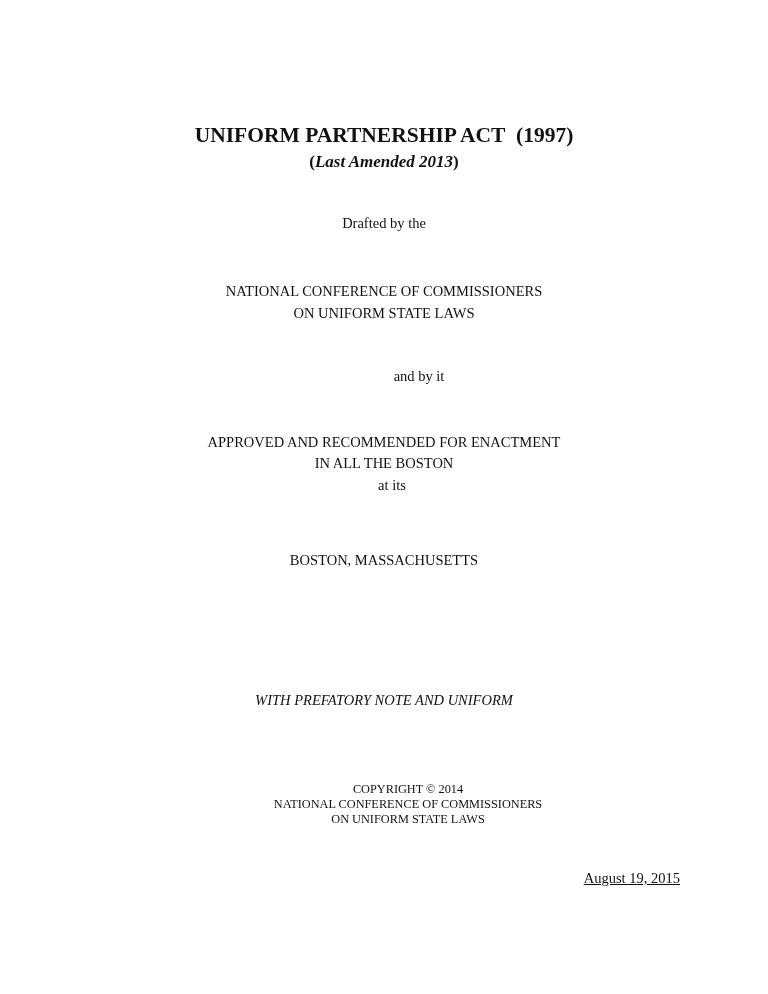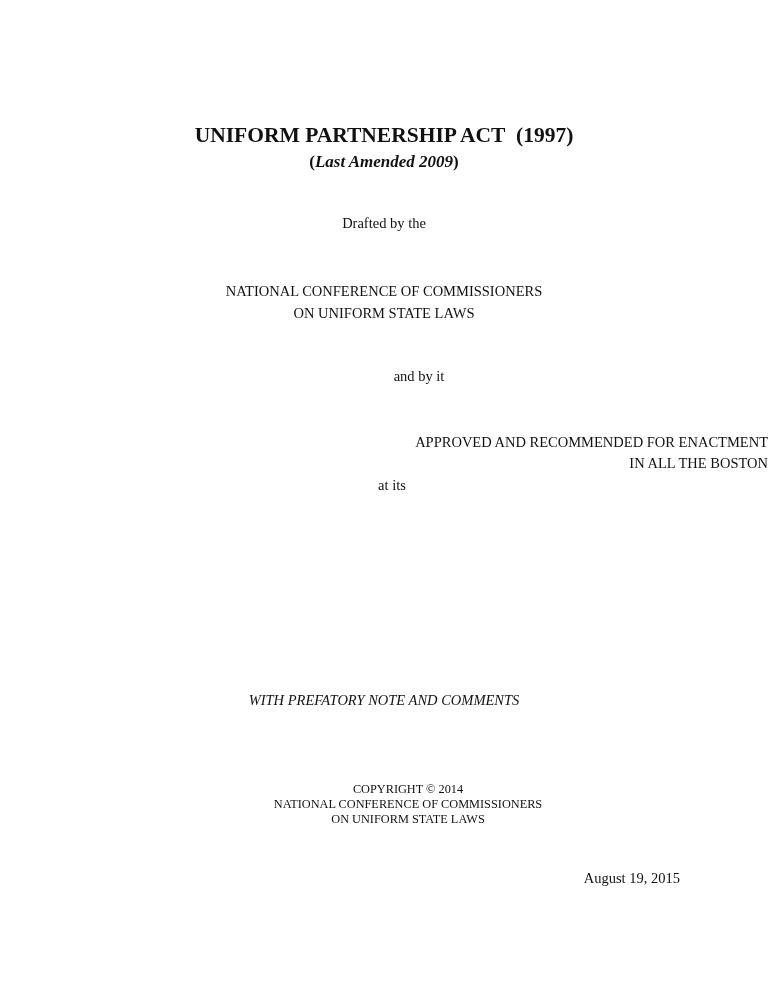--- a/index.html
+++ b/index.html
@@ -43,21 +43,21 @@
     line-height: 20px;
   }
 
   .org-block { top: 280px; }
   .org-block .line { line-height: 22px; }
 
   .drafted-block { top: 213px; }
   .andbyit-block { top: 366px; margin-left: 35px; }
 
   .approved-block { top: 432px; }
-  .approved-block .line { line-height: 21px; text-align: right; }
+  .approved-block .line { line-height: 21px; }
 
   .atits-block { top: 475px; padding-left: 8px; }
 
   .conference-block { top: 550px; }
   .conference-block .line { line-height: 21px; }
 
   .prefatory-block {
     top: 690px;
     font-style: italic;
   }
@@ -69,30 +69,31 @@
     margin-left: 48px;
   }
 
   .date-block {
     position: absolute;
     top: 868px;
     right: 88px;
     font-size: 14.5px;
     line-height: 20px;
     text-align: left;
+    text-decoration: underline;
   }
 </style>
 </head>
 <body>
 
 <div class="page">
 
   <div class="block title-block">
     <span class="line title-main">UNIFORM PARTNERSHIP ACT&nbsp; (1997)</span>
-    <span class="line title-sub"><span>(</span><span class="ital">Last Amended 2009</span><span>)</span></span>
+    <span class="line title-sub"><span>(</span><span class="ital">Last Amended 2013</span><span>)</span></span>
   </div>
 
   <div class="block body-text drafted-block">
     <span class="line">Drafted by the</span>
   </div>
 
   <div class="block body-text org-block">
     <span class="line">NATIONAL CONFERENCE OF COMMISSIONERS</span>
     <span class="line">ON UNIFORM STATE LAWS</span>
   </div>
@@ -104,24 +105,25 @@
   <div class="block body-text approved-block">
     <span class="line">APPROVED AND RECOMMENDED FOR ENACTMENT</span>
     <span class="line">IN ALL THE BOSTON</span>
   </div>
 
   <div class="block body-text atits-block">
     <span class="line">at its</span>
   </div>
 
   <div class="block body-text conference-block">
+    <span class="line">BOSTON, MASSACHUSETTS</span>
   </div>
 
   <div class="block body-text prefatory-block">
-    <span class="line">WITH PREFATORY NOTE AND COMMENTS</span>
+    <span class="line">WITH PREFATORY NOTE AND UNIFORM</span>
   </div>
 
   <div class="block copyright-block">
     <span class="line">COPYRIGHT © 2014</span>
     <span class="line">NATIONAL CONFERENCE OF COMMISSIONERS</span>
     <span class="line">ON UNIFORM STATE LAWS</span>
   </div>
 
   <div class="date-block">
     <span>August 19, 2015</span>

